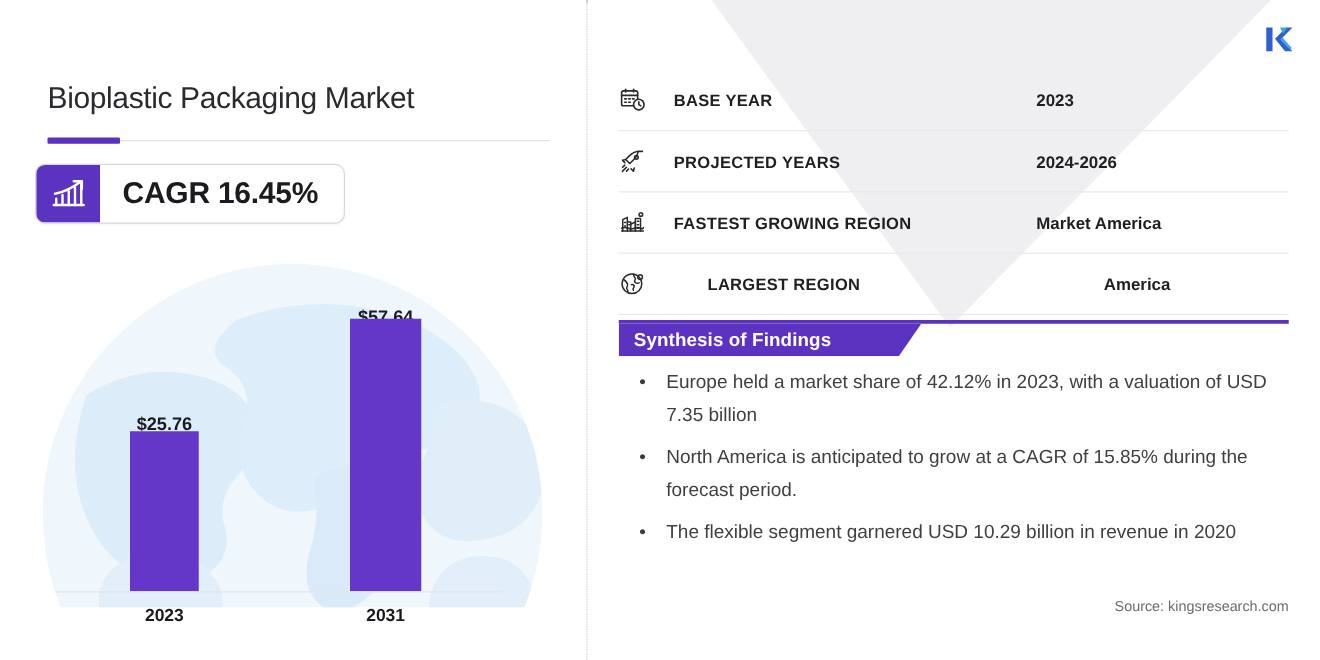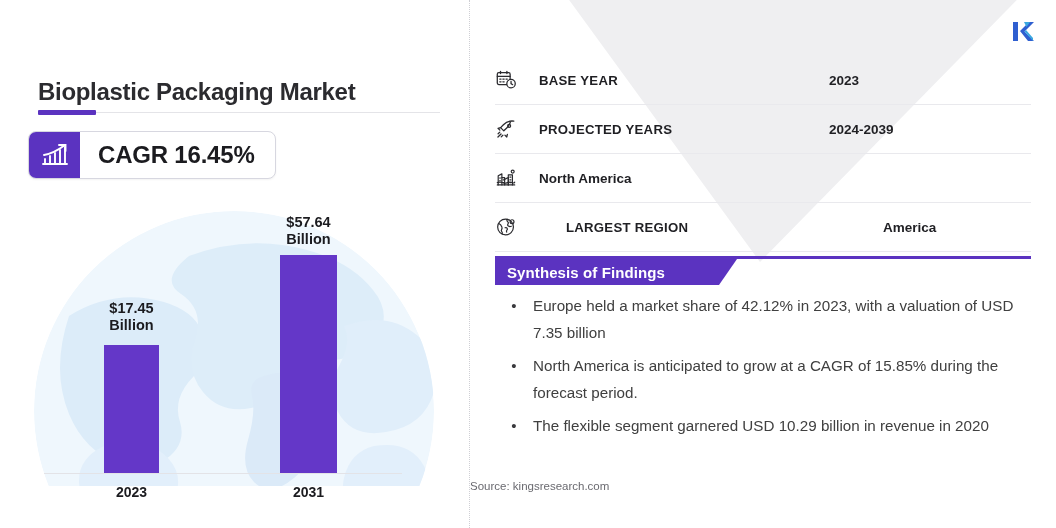--- a/index.html
+++ b/index.html
@@ -21,22 +21,22 @@
   
   .left{position:absolute;left:0;top:0;width:469px;height:528px;}
 
   .globe-wrap{
     position:absolute;left:14px;top:196px;width:440px;height:290px;
     overflow:hidden;pointer-events:none;
   }
   .globe-wrap svg{display:block;}
 
   .title{
-    position:absolute;left:38px;top:78px;
-    font-size:24px;font-weight:700;letter-spacing:-0.3px;
+    position:absolute;left:38px;top:65px;
+    font-size:24px;font-weight:400;letter-spacing:-0.3px;
     color:#2b2b2f;white-space:nowrap;
   }
   .rule-grey{
     position:absolute;left:38px;top:112px;width:402px;height:1px;background:#e4e4e8;
   }
   .rule-purple{
     position:absolute;left:38px;top:110px;width:58px;height:5px;
     background:#5b33c0;border-radius:1px;
   }
 
@@ -57,21 +57,21 @@
 
   
   .chart{position:absolute;left:0;top:0;width:469px;height:528px;}
   .axis{position:absolute;left:44px;top:473px;width:358px;height:1px;background:#e3e3e7;}
   .bar{position:absolute;background:#6437c8;}
   .bar1{left:104px;width:55px;top:345px;height:128px;}
   .bar2{left:280px;width:57px;top:255px;height:218px;}
 
   .bar-val{
     position:absolute;text-align:center;
-    font-size:14.5px;font-weight:700;line-height:1.18;color:#1b1b1f;
+    font-size:14.5px;font-weight:700;line-height:1.18;color:#1b1b1f;margin-top:32px;
   }
   .val1{left:83px;top:300px;width:97px;}
   .val2{left:259px;top:214px;width:99px;}
 
   .x-lab{
     position:absolute;text-align:center;font-size:14px;font-weight:700;color:#1b1b1f;
   }
   .xl1{left:83px;top:484px;width:97px;}
   .xl2{left:259px;top:484px;width:99px;}
 
@@ -117,21 +117,21 @@
     display:flex;align-items:flex-start;margin-bottom:6px;
   }
   .f-bullet{
     flex:0 0 38px;font-size:15px;line-height:27px;color:#3a3a3e;text-align:center;
   }
   .f-text{
     font-size:15.2px;line-height:27px;color:#404040;font-weight:400;
   }
 
   .source{
-    position:absolute;left:0;top:480px;width:561px;
+    position:absolute;left:0;top:480px;width:561px;text-align:right;
     font-size:11.5px;color:#6a6a70;
   }
 </style>
 </head>
 <body>
 
 <div class="page">
 
   <div class="left">
 
@@ -171,21 +171,21 @@
             <path d="M4 13 C10 12 17 9 25 3"></path>
             <path d="M19 3 L25.5 3 L25.5 9"></path>
           </g>
         </svg>
       </div>
       <div class="cagr-text">CAGR 16.45%</div>
     </div>
 
     <div class="chart">
       <div class="bar-val val1">
-        <span>$17.45</span><br>
+        <span>$25.76</span><br>
         <span>Billion</span>
       </div>
       <div class="bar-val val2">
         <span>$57.64</span><br>
         <span>Billion</span>
       </div>
 
       <div class="bar bar1"></div>
       <div class="bar bar2"></div>
 
@@ -239,37 +239,38 @@
             <path d="M20.6 3.4c-4.6-.6-8.6 1-11.4 3.9l-3.1 3.2 3.5 3.5 3.2-3.1c2.9-2.8 4.5-6.8 3.8-7.5z"></path>
             <circle cx="15.4" cy="8.6" r="1.6"></circle>
             <path d="M6.1 10.5 3.3 11.2l2 2"></path>
             <path d="M13.5 17.9l-.7 2.8-2-2"></path>
             <path d="M6.6 17.4 3.2 20.8"></path>
             <path d="M5.2 15.4 3.4 17.2"></path>
             <path d="M8.6 18.8 6.8 20.6"></path>
           </svg>
         </div>
         <div class="kv-label">PROJECTED YEARS</div>
-        <div class="kv-value">2024-2039</div>
+        <div class="kv-value">2024-2026</div>
       </div>
 
       <div class="kv-row">
         <div class="kv-ico">
           <svg width="22" height="22" viewBox="0 0 24 24" fill="none" stroke="#2b2b2f" stroke-width="1.3" stroke-linecap="round" stroke-linejoin="round">
             <path d="M2.5 19.5h19"></path>
             <path d="M3.5 19.5V9.5l4-2v12"></path>
             <path d="M7.5 11.5h3v8"></path>
             <path d="M10.5 13.5l4-2v8"></path>
             <path d="M14.5 19.5V8.5h4.5v11"></path>
             <path d="M5 12h1M5 15h1M8.8 14h1M8.8 17h1M16.2 11h1.2M16.2 14h1.2M16.2 17h1.2"></path>
             <circle cx="19.3" cy="5" r="1.6"></circle>
             <path d="M2.5 17q3-1.2 5.5 0t5.5 0 5.5 0 2.5-.6"></path>
           </svg>
         </div>
-        <div class="kv-value">North America</div>
+        <div class="kv-label">FASTEST GROWING REGION</div>
+        <div class="kv-value">Market America</div>
       </div>
 
       <div class="kv-row">
         <div class="kv-ico">
           <svg width="22" height="22" viewBox="0 0 24 24" fill="none" stroke="#2b2b2f" stroke-width="1.3" stroke-linecap="round" stroke-linejoin="round">
             <circle cx="11.5" cy="12" r="8.6"></circle>
             <path d="M4.2 8.3q2.4 1.4 3.3 3.6.6 1.6-.3 2.9-.8 1.2.2 2.3 1 1.1.4 2.6"></path>
             <path d="M13.2 3.6q-.6 1.6.6 2.6 1.3 1 .4 2.4-1 1.5.4 2.4 1.5 1 3.2.2"></path>
             <path d="M11 12.8q1.4-.6 2.2.5.8 1.1-.2 2.2-1 1.1-.2 2.1"></path>
             <circle cx="18.6" cy="6.2" r="2.1"></circle>

